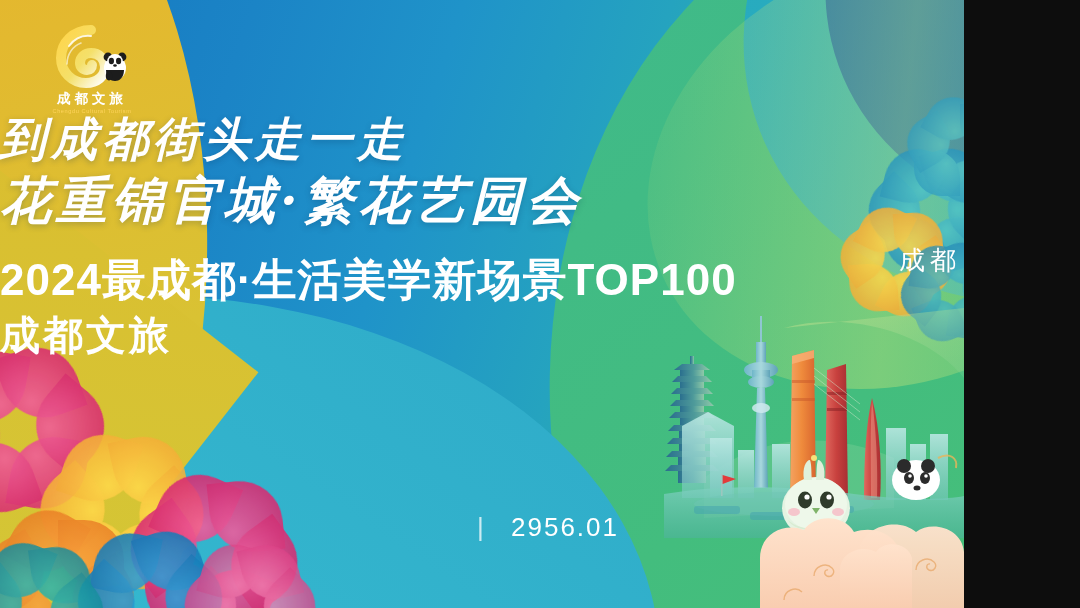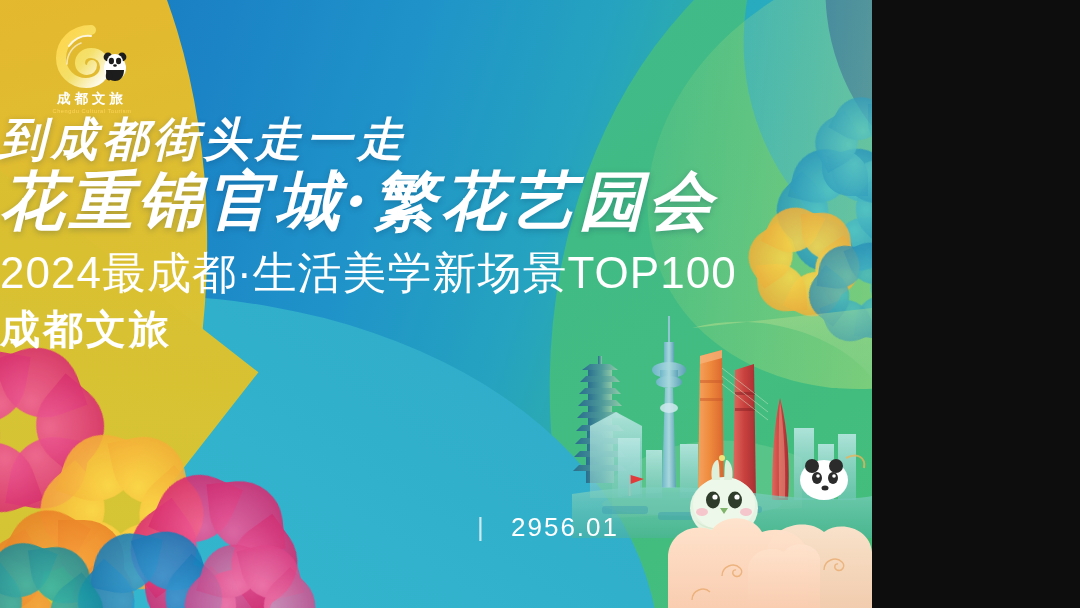--- a/index.html
+++ b/index.html
@@ -1,17 +1,17 @@
 <!DOCTYPE html>
 <html><head>
 <meta charset="utf-8">
 <style>
   html,body{margin:0;padding:0;background:#0d0d0d;}
   .stage{
-    position:relative;width:872px;height:608px;overflow:hidden;
+    position:relative;width:964px;height:608px;overflow:hidden;
     font-family:"Liberation Sans","DejaVu Sans",sans-serif;
     background:linear-gradient(108deg,#1577c0 0%,#1b84c6 22%,#1f93c9 40%,#25a3bf 58%,#33b39f 74%,#3fba83 88%,#46bd72 100%);
   }
 
   
   .band{position:absolute;pointer-events:none;}
   .band-green-right{
     left:545px;top:-120px;width:900px;height:980px;
     border-radius:48% 52% 46% 54%/55% 45% 55% 45%;
     background:linear-gradient(150deg,#3fb98c 0%,#43bd7e 45%,#4cc271 100%);
@@ -67,23 +67,23 @@
   }
 
   
   .headline{position:absolute;left:0;top:116px;width:1080px;text-align:left;}
   .calli{
     color:#ffffff;font-family:"DejaVu Serif","Liberation Serif",serif;
     font-weight:700;font-style:italic;line-height:1.04;
     text-shadow:0 2px 6px rgba(0,40,80,.25);
   }
   .calli-1{font-size:46px;letter-spacing:5px;}
-  .calli-2{font-size:64px;letter-spacing:5px;margin-top:4px;}
+  .calli-2{font-size:51px;letter-spacing:5px;margin-top:10px;}
   .title-main{
-    margin-top:14px;color:#ffffff;font-size:44px;font-weight:400;
+    margin-top:28px;color:#ffffff;font-size:44px;font-weight:700;
     letter-spacing:1px;line-height:1.12;white-space:nowrap;
   }
   .title-sub{
     margin-top:4px;color:#ffffff;font-size:40px;font-weight:800;letter-spacing:3px;
   }
 
   
   .footer{
     position:absolute;left:0;top:512px;width:1080px;text-align:center;
     color:#ffffff;font-size:26px;font-weight:400;letter-spacing:2px;

